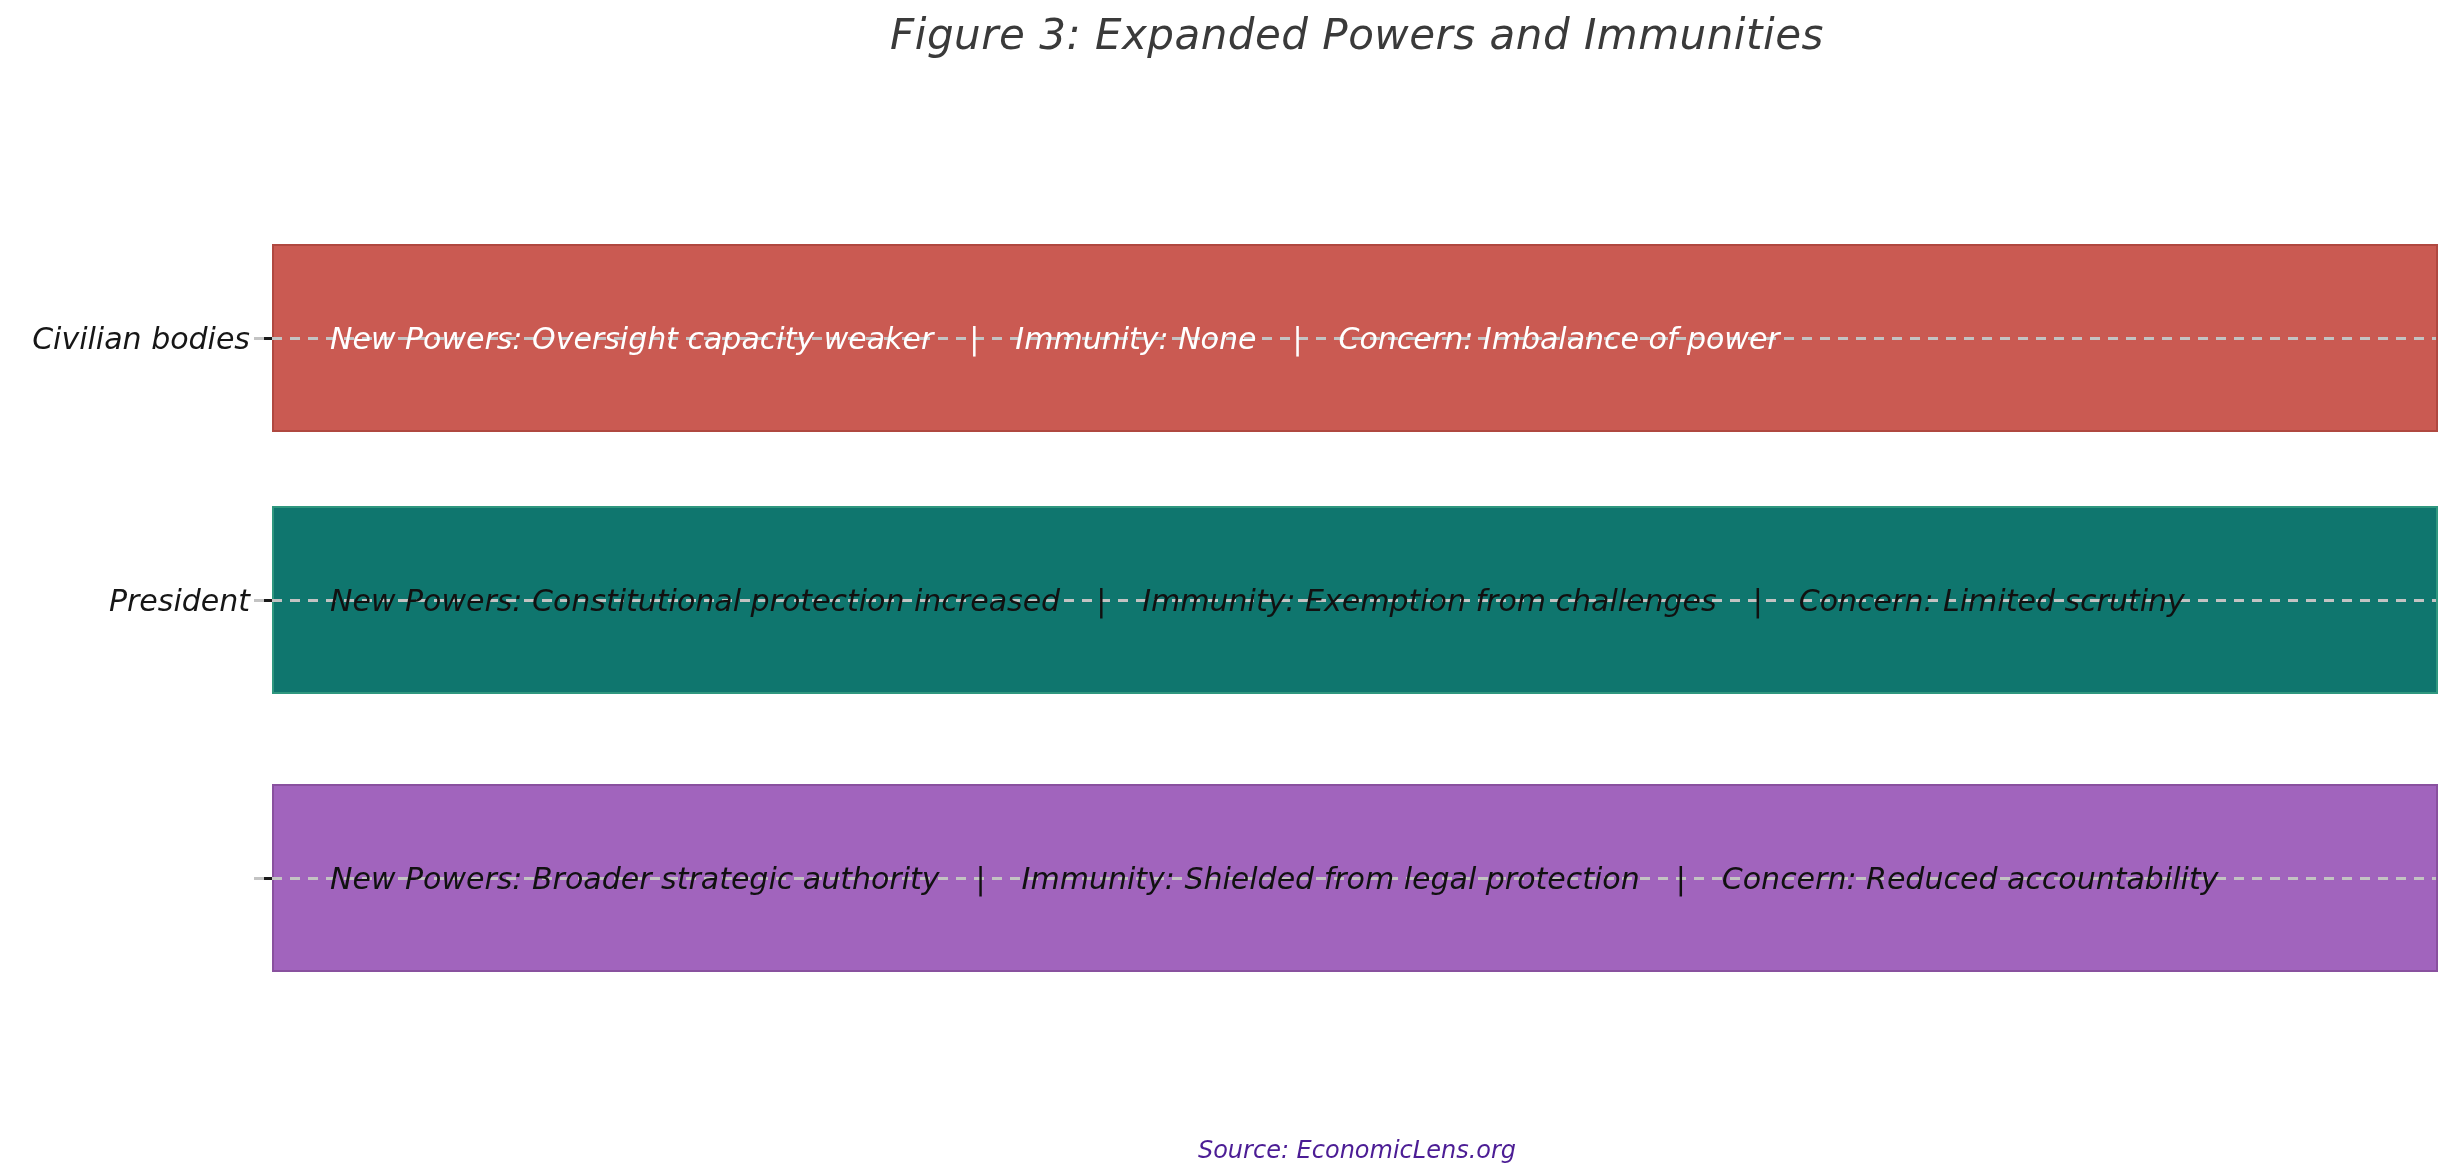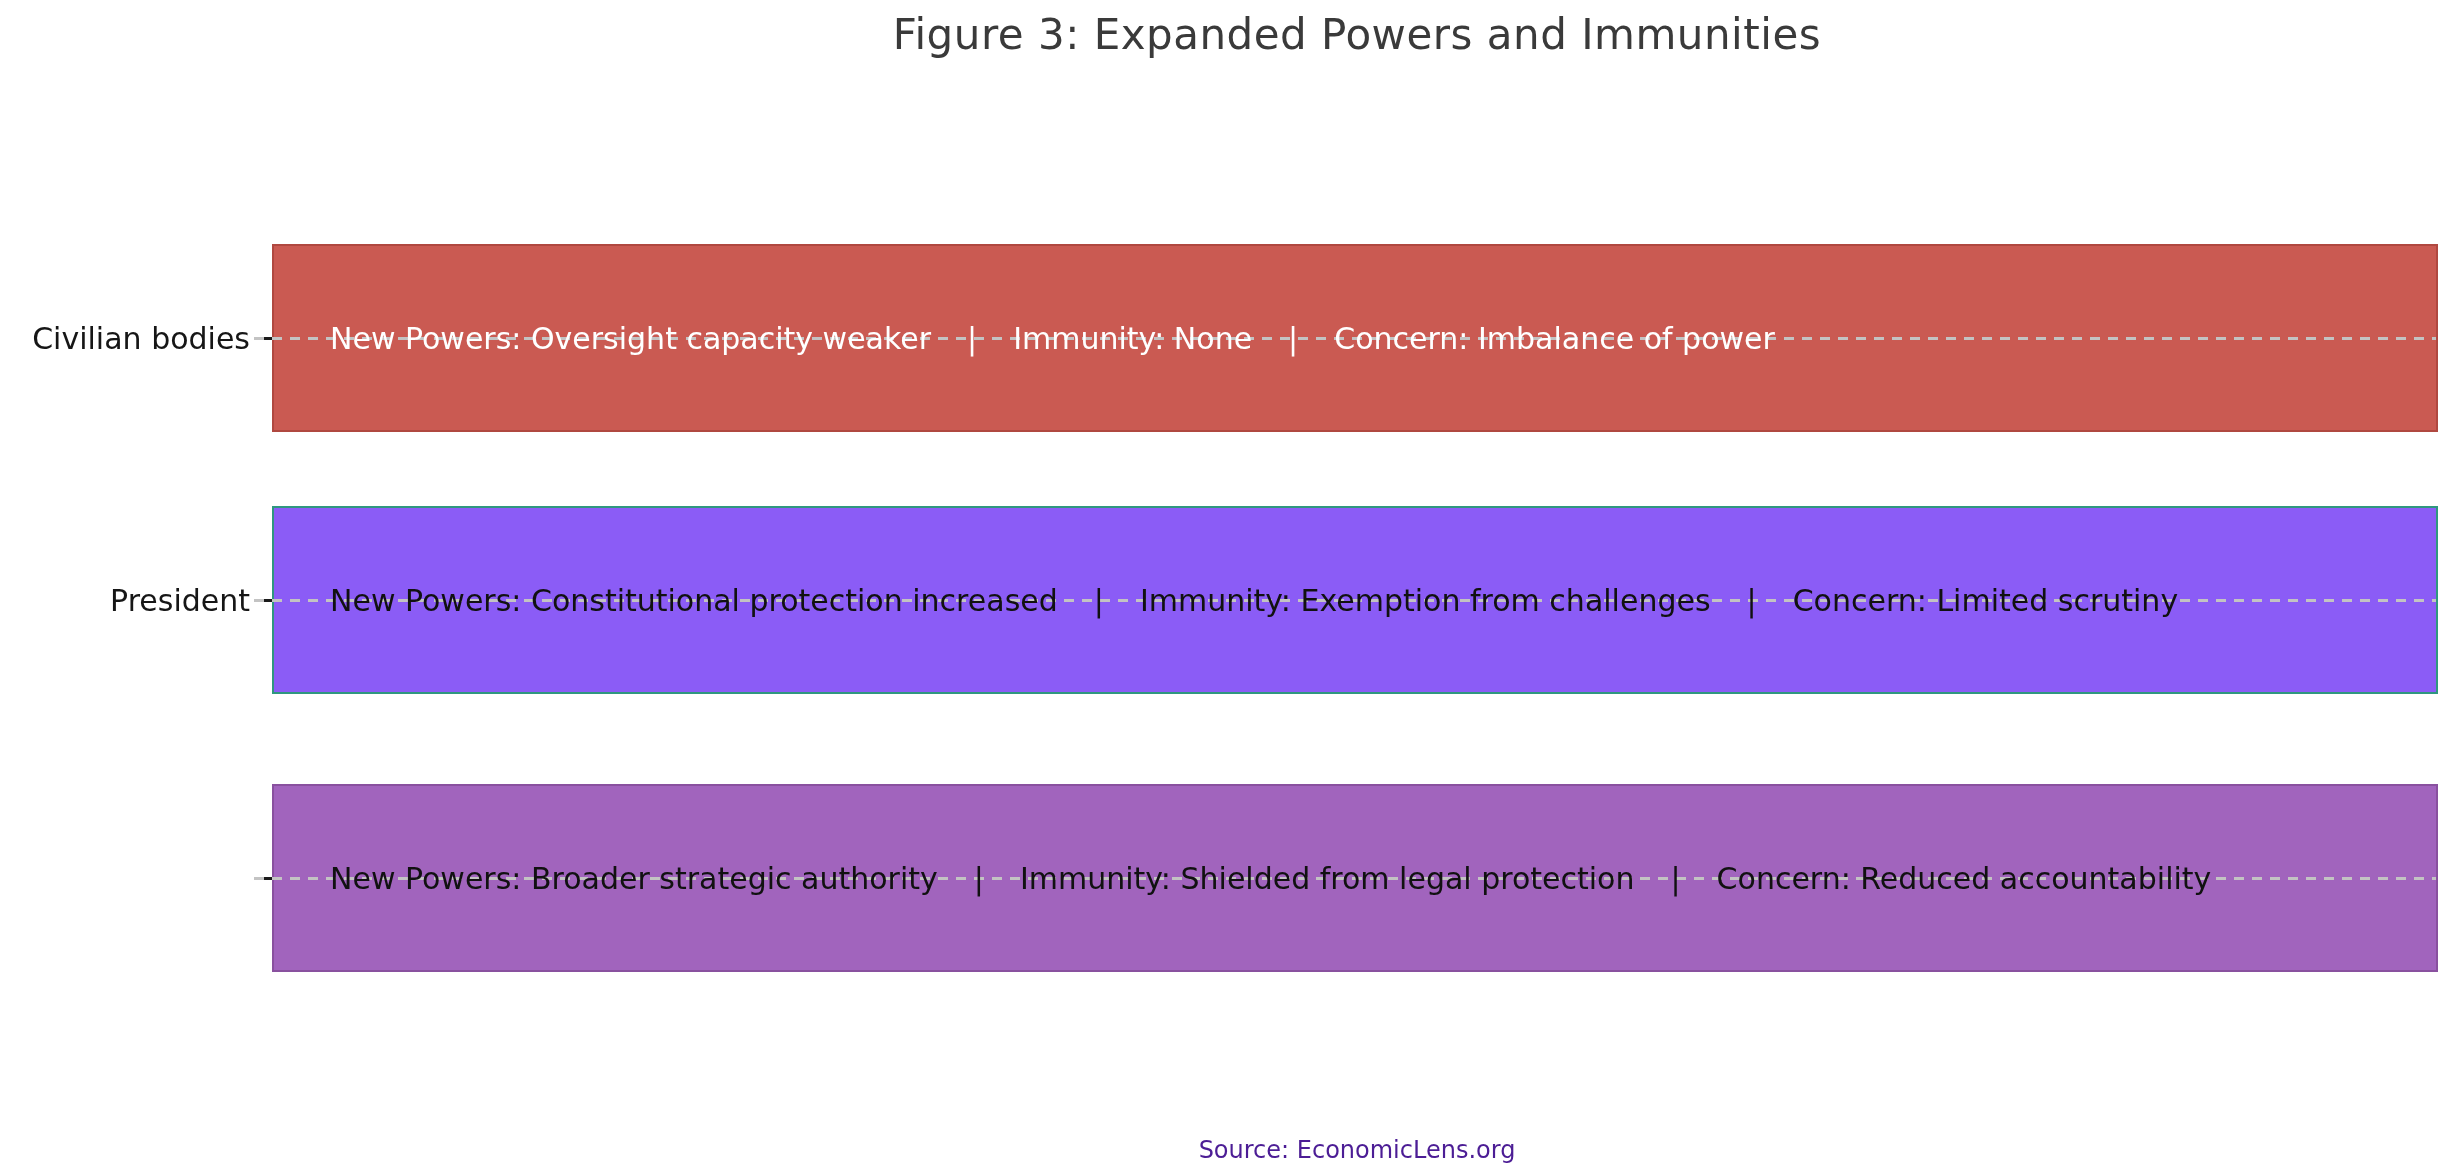--- a/index.html
+++ b/index.html
@@ -3,20 +3,21 @@
 <meta charset="utf-8">
 <style>
   html, body { margin: 0; padding: 0; background: #ffffff; }
   .figure {
     position: relative;
     width: 2461px;
     height: 1168px;
     background: #ffffff;
     font-family: "DejaVu Sans", "Liberation Sans", sans-serif;
     overflow: hidden;
+    font-style: italic;
   }
   .title {
     position: absolute;
     left: 272px;
     width: 2170px;
     top: 10px;
     text-align: center;
     font-size: 42px;
     color: #3a3a3a;
     letter-spacing: 0.5px;
@@ -102,21 +103,21 @@
       <div class="gridline"></div>
       <div class="bartext">
         <span>New Powers: Oversight capacity weaker</span><span class="sep">|</span><span>Immunity: None</span><span class="sep">|</span><span>Concern: Imbalance of power</span>
       </div>
     </div>
   </div>
 
   <div class="row" style="top:506px">
     <div class="ylabel">President</div>
     <div class="tick"></div>
-    <div class="bar" style="background: #8b5cf6; border-color: rgb(47, 151, 127); color: rgb(17, 17, 17);">
+    <div class="bar" style="background: #0f766e; border-color: rgb(47, 151, 127); color: rgb(17, 17, 17);">
       <div class="gridline"></div>
       <div class="bartext">
         <span>New Powers: Constitutional protection increased</span><span class="sep">|</span><span>Immunity: Exemption from challenges</span><span class="sep">|</span><span>Concern: Limited scrutiny</span>
       </div>
     </div>
   </div>
 
   <div class="row" style="top:784px">
     <div class="tick"></div>
     <div class="bar" style="background: rgb(161, 100, 189); border-color: rgb(137, 81, 159); color: rgb(17, 17, 17);">

